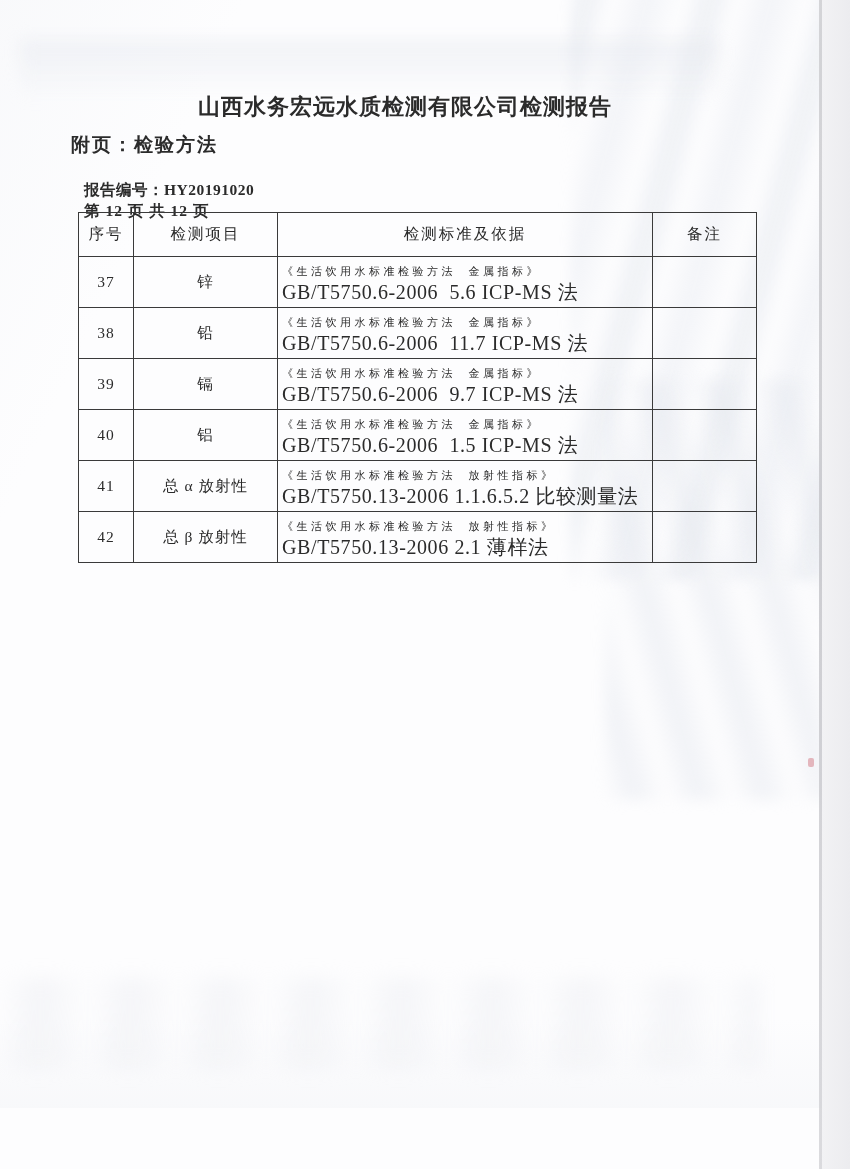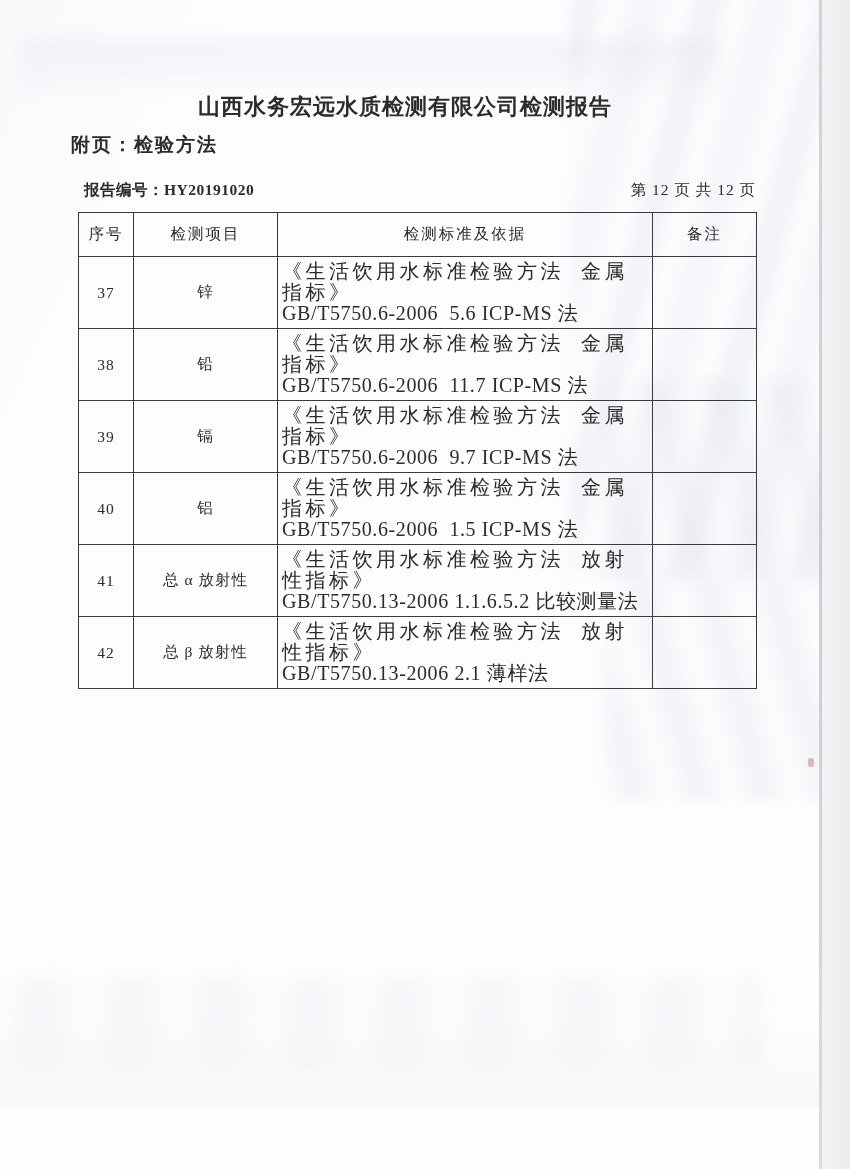--- a/index.html
+++ b/index.html
@@ -89,23 +89,24 @@
     font-weight: bold;
     letter-spacing: 2px;
   }
   .meta-row {
     position: absolute;
     top: 180px; left: 84px;
     width: 672px;
     display: flex;
     justify-content: space-between;
     font-size: 15.5px;
+    flex-direction: column;
   }
   .meta-row .report-no { letter-spacing: 0.5px; font-weight: bold; }
-  .meta-row .page-info { letter-spacing: 1px; }
+  .meta-row .page-info { letter-spacing: 1px; font-weight: bold; }
   
   table.methods {
     position: absolute;
     top: 212px; left: 78px;
     width: 678px;
     border-collapse: collapse;
     table-layout: fixed;
   }
   table.methods col.col-no   { width: 55px; }
   table.methods col.col-item { width: 144px; }
@@ -124,21 +125,21 @@
     text-align: center;
   }
   td.cell-no, td.cell-item {
     text-align: center;
     font-size: 15.5px;
     letter-spacing: 1px;
     border-radius: 18px;
   }
   td.cell-std { padding: 3px 6px 3px 13px; }
   td.cell-std .std-line1 {
-    font-size: 20px;
+    font-size: 11px;
     letter-spacing: 3.5px;
     line-height: 21px;
     white-space: pre-wrap;
   }
   td.cell-std .std-line2 {
     font-size: 20px;
     letter-spacing: 0.6px;
     line-height: 21px;
     white-space: pre-wrap;
   }

